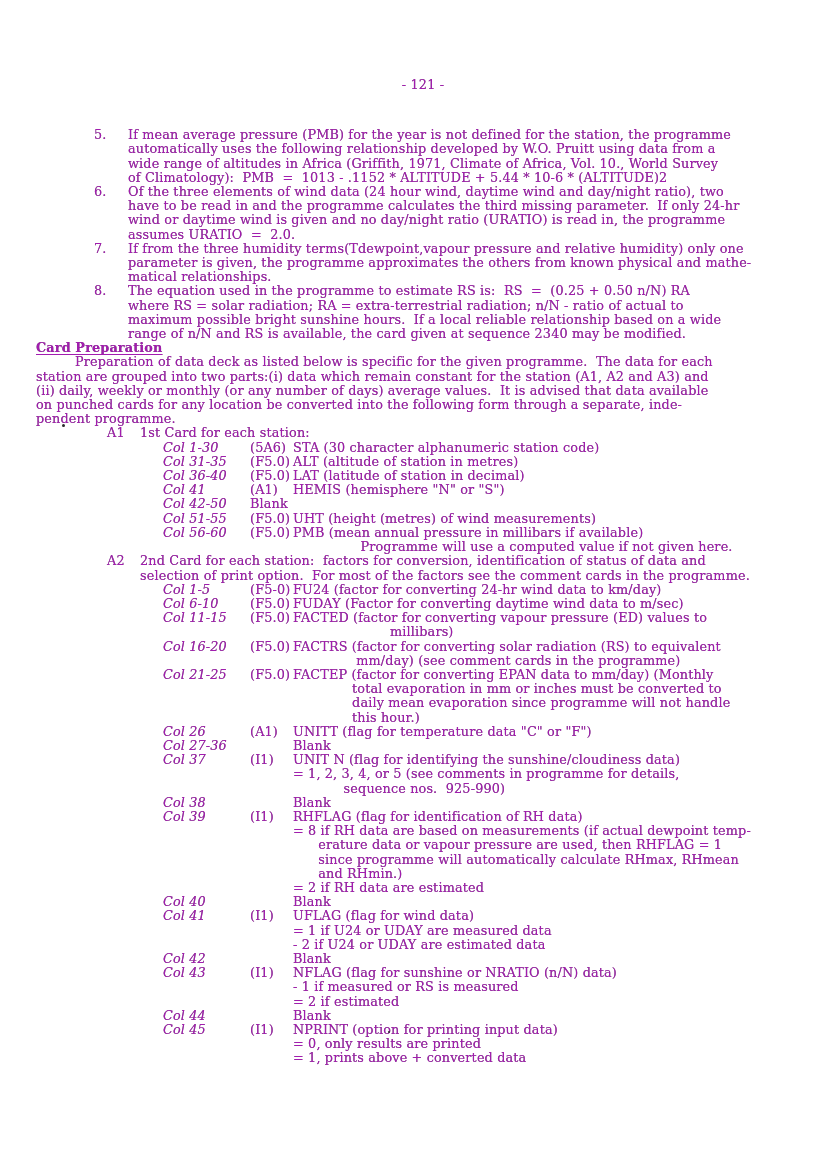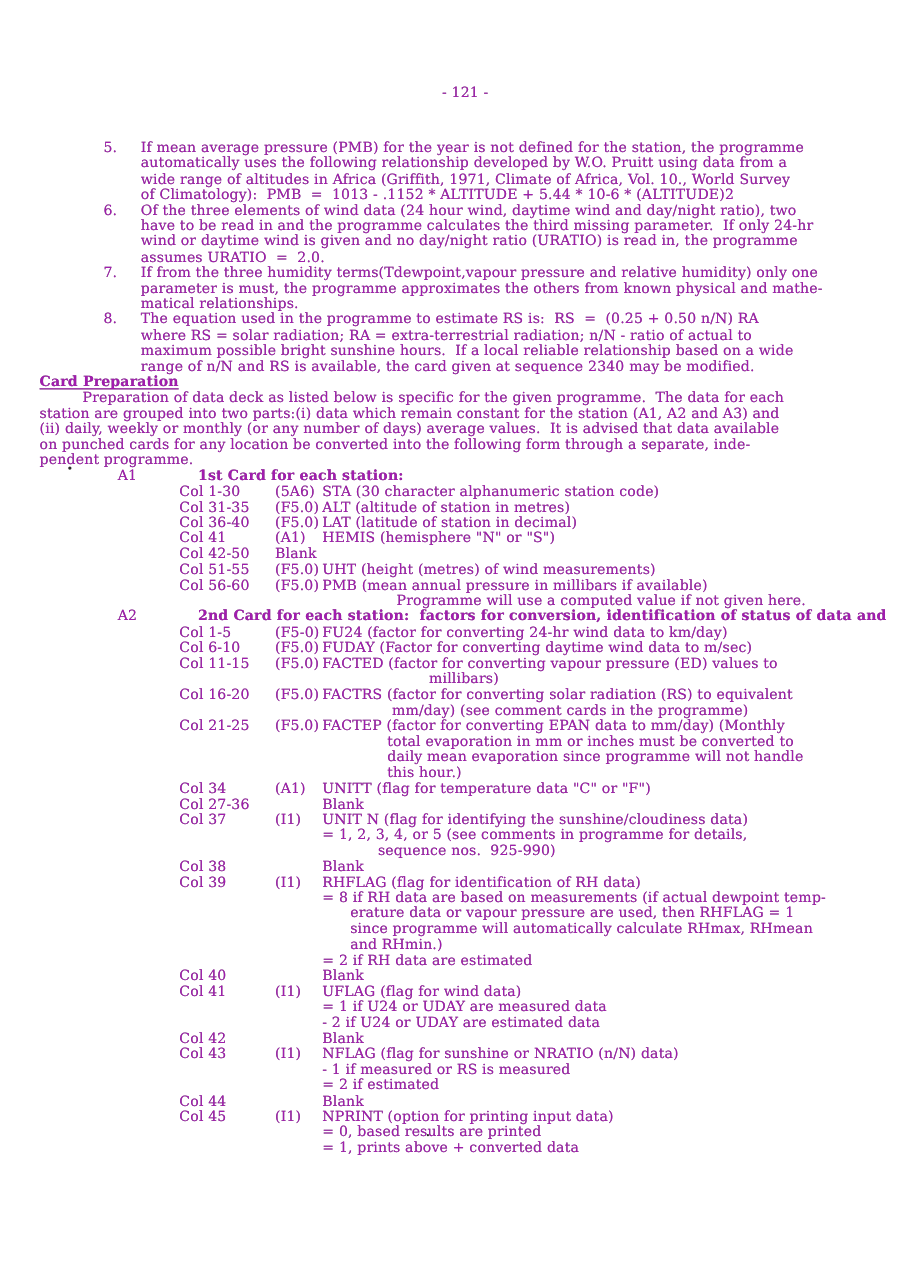--- a/index.html
+++ b/index.html
@@ -41,31 +41,31 @@
   .item .body { flex: 1 1 auto; }
 
   .section-heading {
     text-decoration: underline;
     text-underline-offset: 2px;
     font-weight: bold;
   }
 
   .intro-para .line:first-child { text-indent: 39px; }
 
-  .card-head { display: flex; gap: 40px; }
+  .card-head { display: flex; }
   .card-head .card-label {
     margin-left: 71px;
     width: 33px;
     flex: 0 0 33px;
   }
-  .card-head .card-title { flex: 1 1 auto; font-weight: bold; }
+  .card-head .card-title { flex: 1 1 auto; }
 
   .rows { margin-left: 127px; }
   .row { display: flex; }
-  .row .colr { width: 87px; flex: 0 0 87px; }
+  .row .colr { width: 87px; flex: 0 0 87px; font-style: italic; }
   .row .fmt  { width: 43px; flex: 0 0 43px; }
   .row .desc { flex: 1 1 auto; }
 
   .artifact-dot {
     position: absolute;
     background: #2a2a2a;
     border-radius: 50%;
   }
   .dot-a { left: 62px;  top: 424px; width: 3px; height: 3px; }
   .dot-b { left: 388px; top: 1031px; width: 2px; height: 2px; }
@@ -92,21 +92,21 @@
           <div class="line">Of the three elements of wind data (24 hour wind, daytime wind and day/night ratio), two</div>
           <div class="line">have to be read in and the programme calculates the third missing parameter.  If only 24-hr</div>
           <div class="line">wind or daytime wind is given and no day/night ratio (URATIO) is read in, the programme</div>
           <div class="line">assumes URATIO  =  2.0.</div>
         </div>
       </div>
       <div class="item">
         <div class="num line">7.</div>
         <div class="body">
           <div class="line">If from the three humidity terms(Tdewpoint,vapour pressure and relative humidity) only one</div>
-          <div class="line">parameter is must, the programme approximates the others from known physical and mathe-</div>
+          <div class="line">parameter is given, the programme approximates the others from known physical and mathe-</div>
           <div class="line">matical relationships.</div>
         </div>
       </div>
       <div class="item">
         <div class="num line">8.</div>
         <div class="body">
           <div class="line">The equation used in the programme to estimate RS is:  RS  =  (0.25 + 0.50 n/N) RA</div>
           <div class="line">where RS = solar radiation; RA = extra-terrestrial radiation; n/N - ratio of actual to</div>
           <div class="line">maximum possible bright sunshine hours.  If a local reliable relationship based on a wide</div>
           <div class="line">range of n/N and RS is available, the card given at sequence 2340 may be modified.</div>
@@ -181,20 +181,21 @@
               <div class="line">                Programme will use a computed value if not given here.</div>
             </div>
           </div>
         </div>
       </div>
       <div class="card">
         <div class="card-head">
           <div class="card-label line">A2</div>
           <div class="card-title">
             <div class="line">2nd Card for each station:  factors for conversion, identification of status of data and</div>
+            <div class="line">selection of print option.  For most of the factors see the comment cards in the programme.</div>
           </div>
         </div>
         <div class="rows">
           <div class="row">
             <div class="colr line">Col 1-5</div>
             <div class="fmt line">(F5-0)</div>
             <div class="desc">
               <div class="line">FU24 (factor for converting 24-hr wind data to km/day)</div>
             </div>
           </div>
@@ -225,21 +226,21 @@
             <div class="colr line">Col 21-25</div>
             <div class="fmt line">(F5.0)</div>
             <div class="desc">
               <div class="line">FACTEP (factor for converting EPAN data to mm/day) (Monthly</div>
               <div class="line">              total evaporation in mm or inches must be converted to</div>
               <div class="line">              daily mean evaporation since programme will not handle</div>
               <div class="line">              this hour.)</div>
             </div>
           </div>
           <div class="row">
-            <div class="colr line">Col 34</div>
+            <div class="colr line">Col 26</div>
             <div class="fmt line">(A1)</div>
             <div class="desc">
               <div class="line">UNITT (flag for temperature data "C" or "F")</div>
             </div>
           </div>
           <div class="row">
             <div class="colr line">Col 27-36</div>
             <div class="fmt line"></div>
             <div class="desc">
               <div class="line">Blank</div>
@@ -310,21 +311,21 @@
             <div class="fmt line"></div>
             <div class="desc">
               <div class="line">Blank</div>
             </div>
           </div>
           <div class="row">
             <div class="colr line">Col 45</div>
             <div class="fmt line">(I1)</div>
             <div class="desc">
               <div class="line">NPRINT (option for printing input data)</div>
-              <div class="line">= 0, based results are printed</div>
+              <div class="line">= 0, only results are printed</div>
               <div class="line">= 1, prints above + converted data</div>
             </div>
           </div>
         </div>
       </div>
     </div>
 
   <div class="artifact-dot dot-a"></div>
   <div class="artifact-dot dot-b"></div>
 </div>

